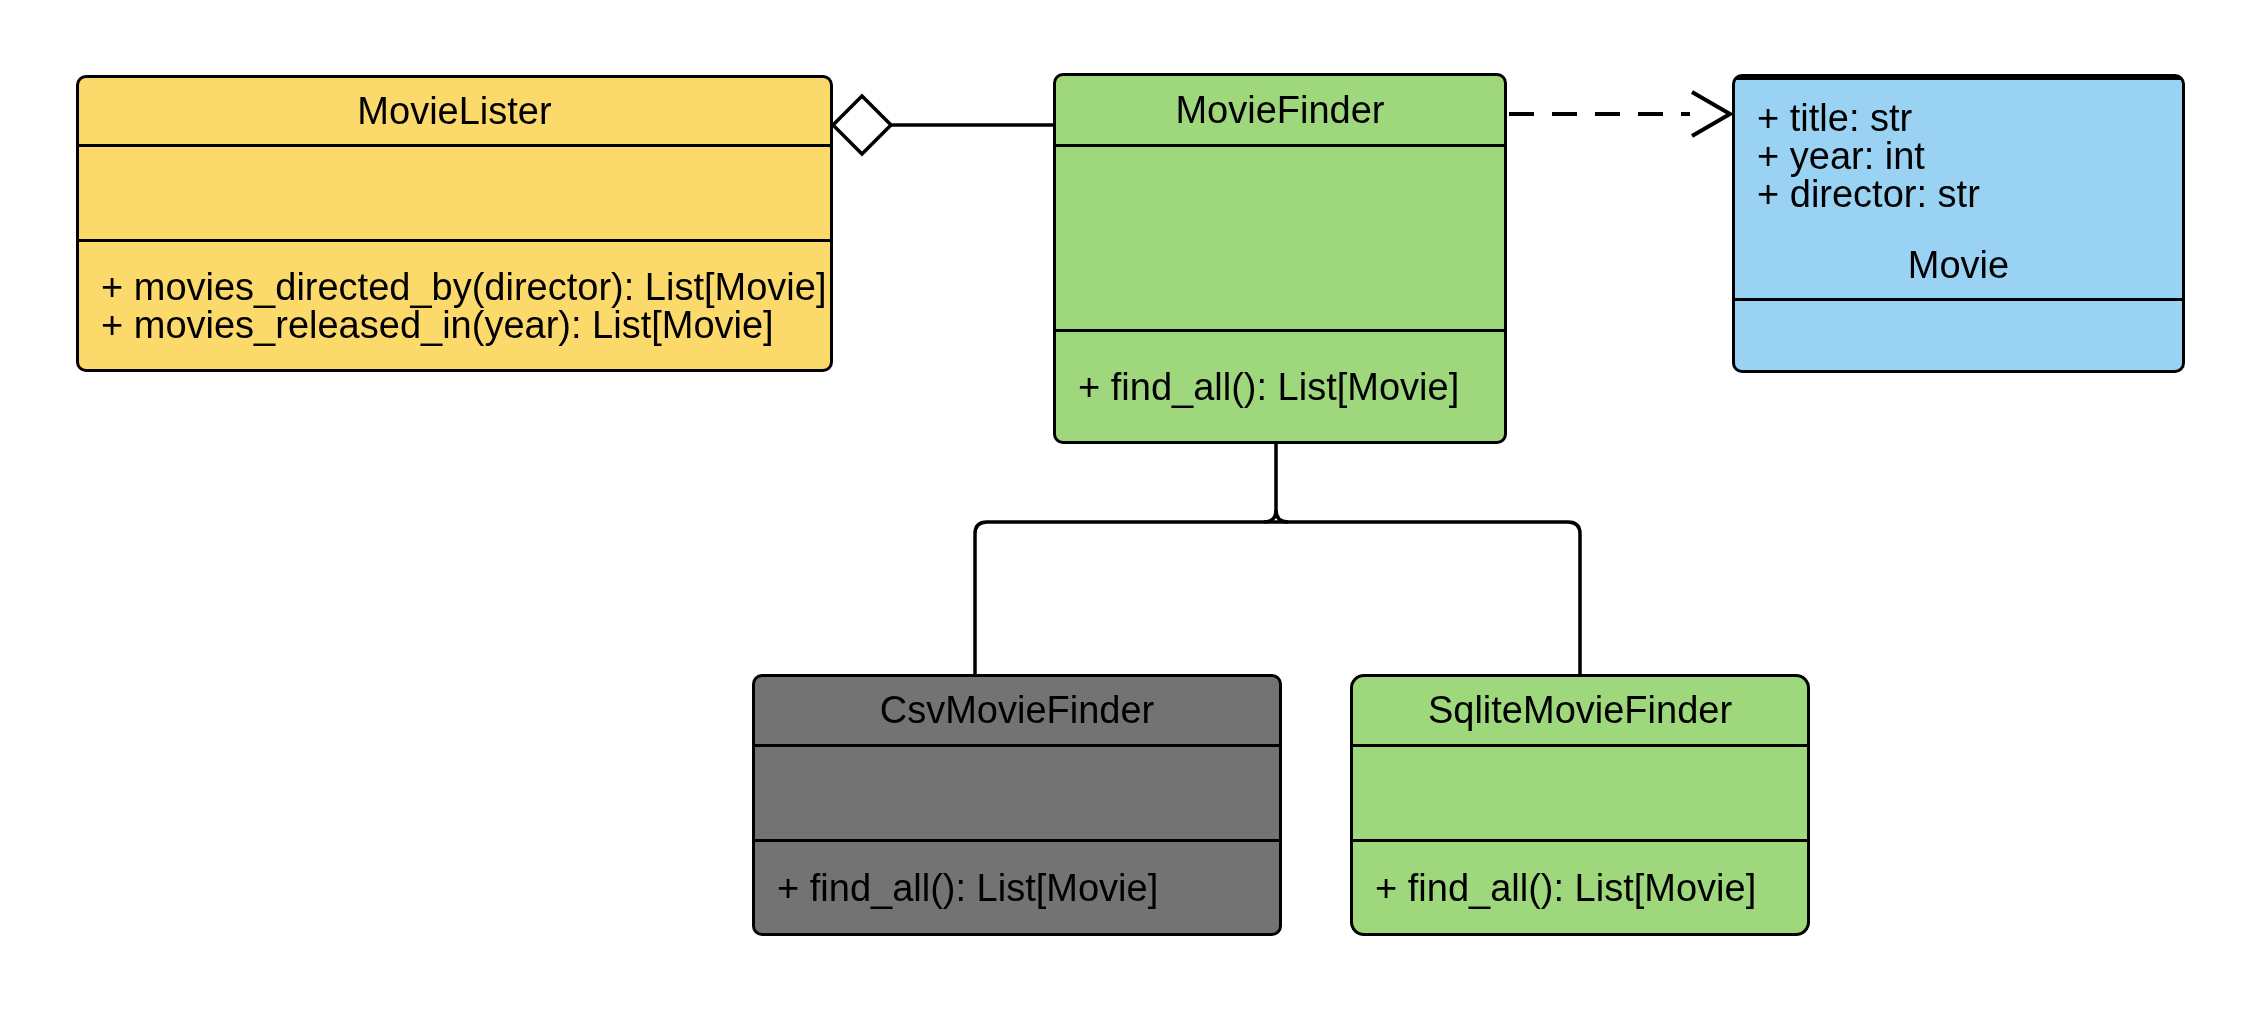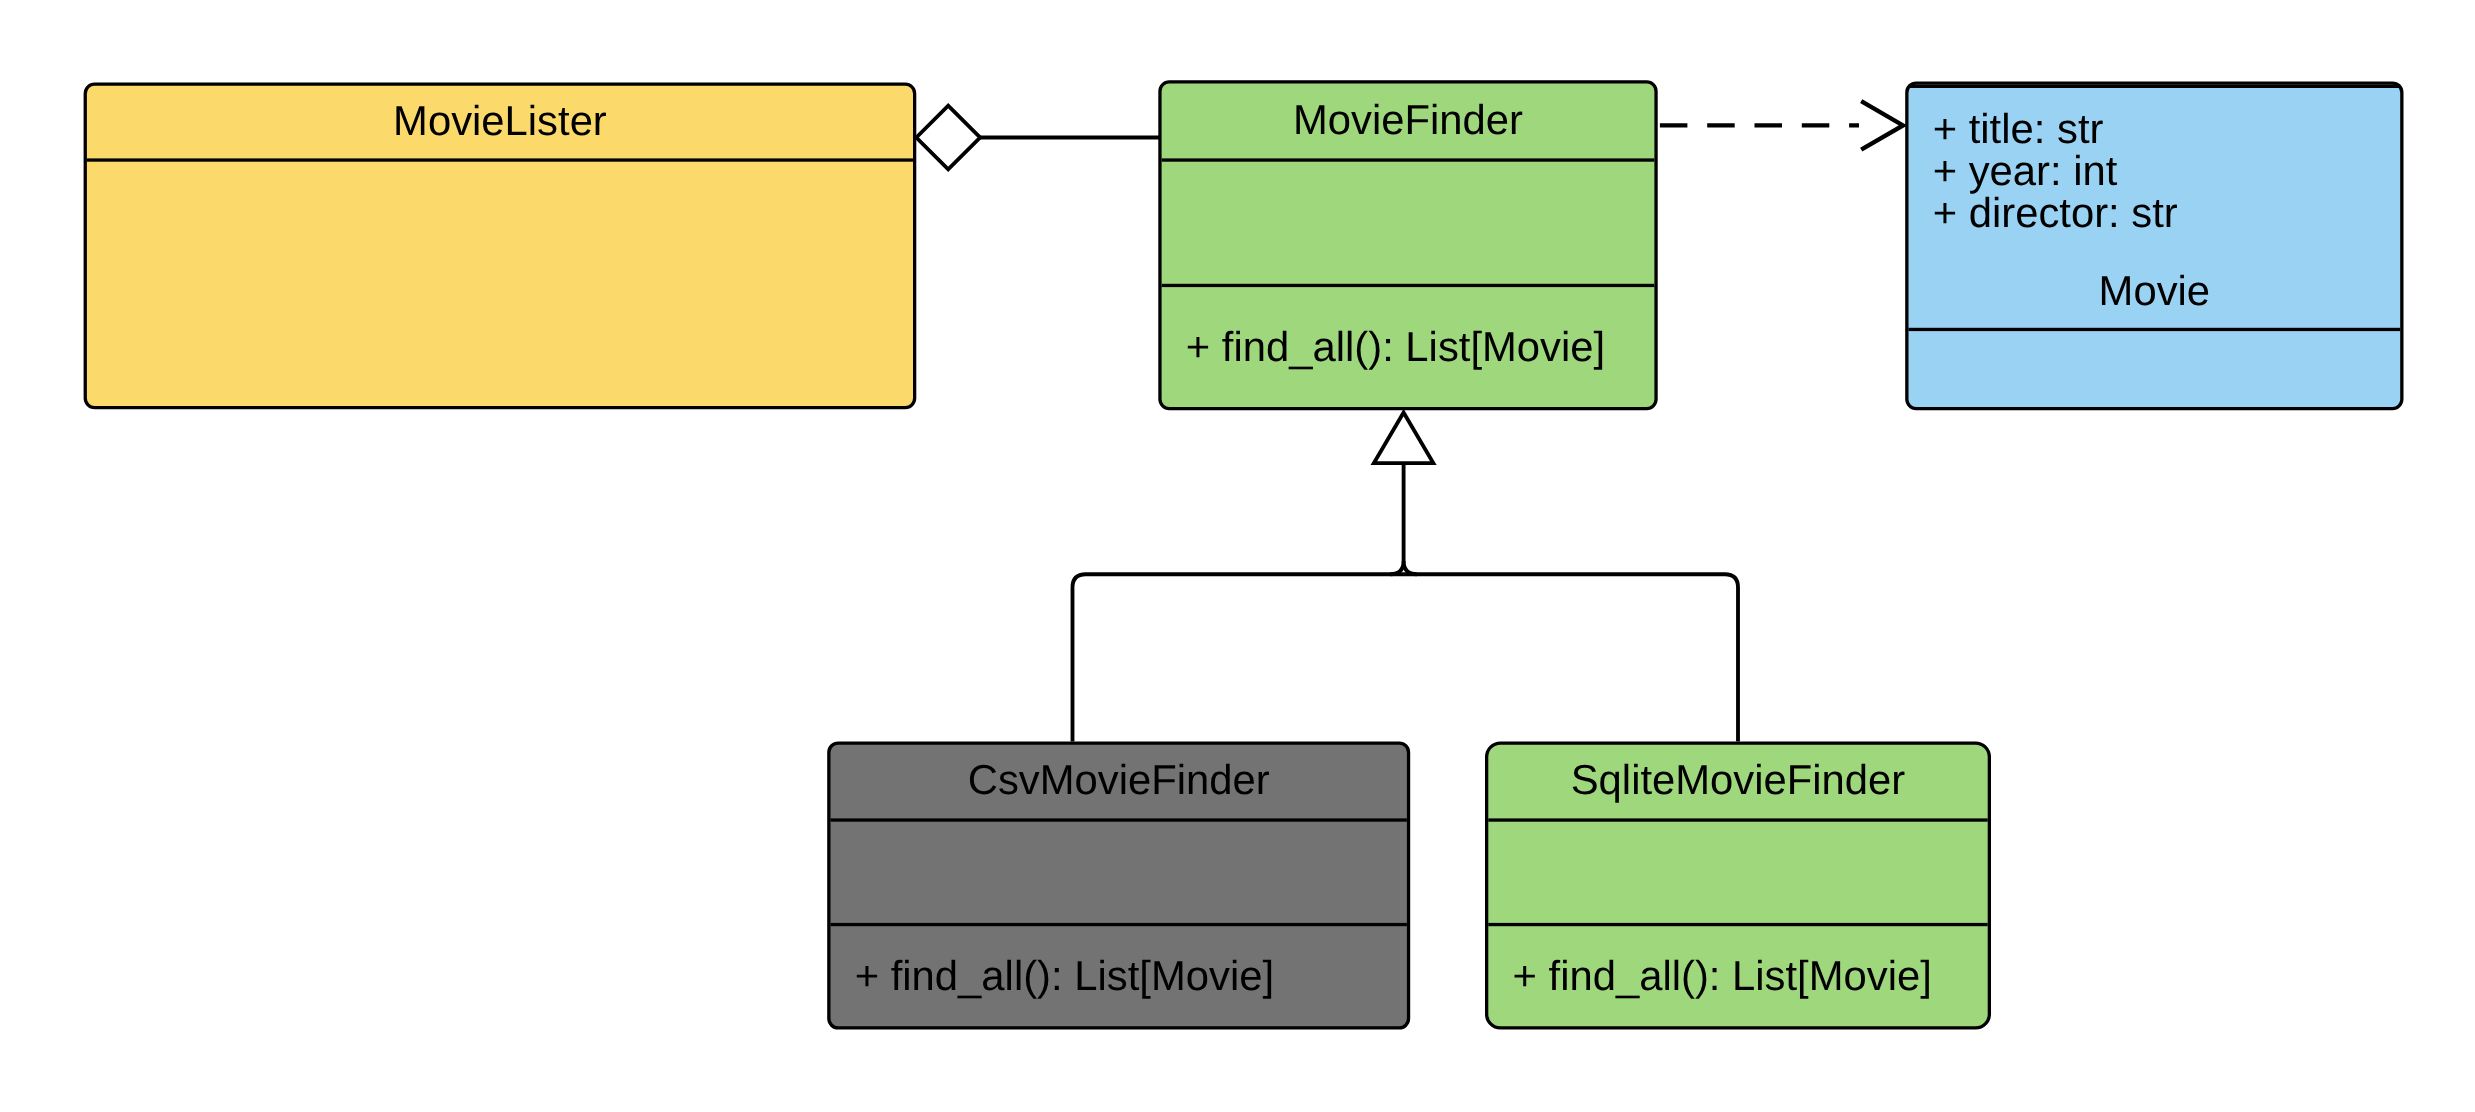--- a/index.html
+++ b/index.html
@@ -76,23 +76,27 @@
       <path d="M 1276 510 Q 1276 522 1288 522" fill="none" stroke="#000000" stroke-width="3.5"></path>
       <path d="M 975 674 L 975 534 Q 975 522 987 522 L 1568 522 Q 1580 522 1580 534 L 1580 674" fill="none" stroke="#000000" stroke-width="3.5"></path>
     </g>
   </svg>
 
   <div class="uml-class" style="left: 76px; top: 75px; width: 757px; height: 297px; background: rgb(252, 217, 107);">
     <div class="compartment title-compartment" style="flex:0 0 66px;">
       <div>MovieLister</div>
     </div>
     <div class="compartment sep grow"></div>
+    <div class="compartment sep" style="flex:0 0 130px;">
+      <div class="member">+ movies_directed_by(director): List[Movie]</div>
+      <div class="member">+ movies_released_in(year): List[Movie]</div>
+    </div>
   </div>
 
-  <div class="uml-class" style="left: 1053px; top: 73px; width: 454px; height: 300px; background: rgb(159, 215, 125);">
+  <div class="uml-class" style="left: 1053px; top: 73px; width: 454px; height: 371px; background: rgb(159, 215, 125);">
     <div class="compartment title-compartment" style="flex:0 0 68px;">
       <div>MovieFinder</div>
     </div>
     <div class="compartment sep grow"></div>
     <div class="compartment sep" style="flex:0 0 112px;">
       <div class="member">+ find_all(): List[Movie]</div>
     </div>
   </div>
 
   <div class="uml-class" style="left: 1732px; top: 74px; width: 453px; height: 299px; background: rgb(153, 210, 242);">

